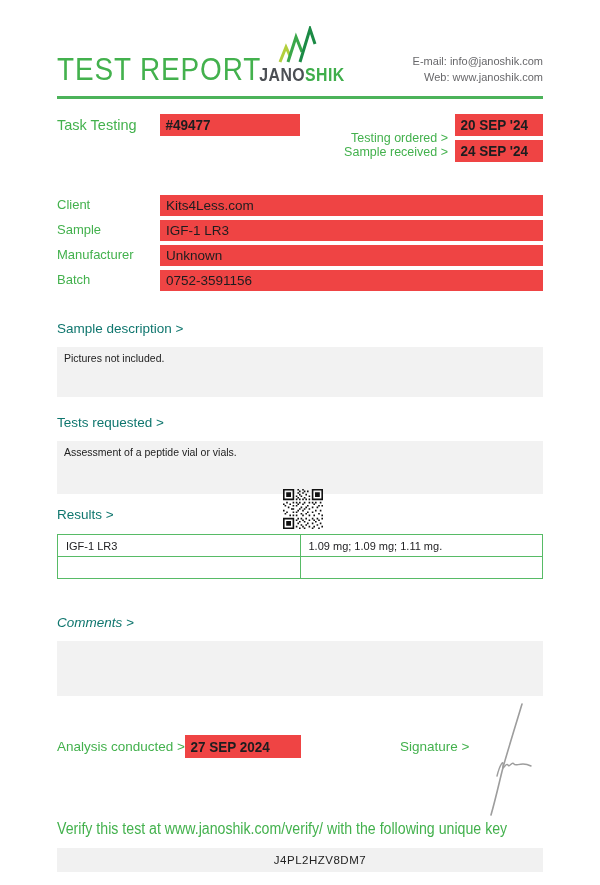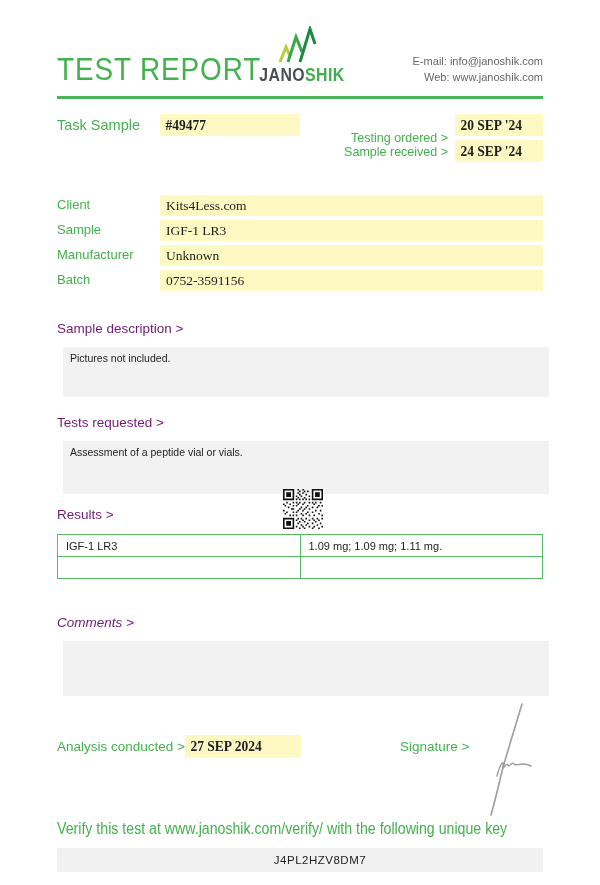--- a/index.html
+++ b/index.html
@@ -3,21 +3,21 @@
 <meta charset="utf-8">
 <style>
   * { margin:0; padding:0; box-sizing:border-box; }
   html,body { background:#ffffff; }
   body {
     width:600px; height:885px; position:relative;
     font-family:"Liberation Sans", sans-serif;
     color:#1d1d1f;
   }
   .abs { position:absolute; }
-  .graybox { background:#fef9c3;font-family:Liberation Serif, serif; }
+  .graybox { background:#ef4444; }
   .condL { display:inline-block; transform:scaleX(.9); transform-origin:left center; }
 
   
   .title { left:57px; top:52px; font-size:31px; letter-spacing:1px; color:#43b14d;
            transform:scaleX(.9); transform-origin:left top; white-space:nowrap; }
   .logo { left:252px; top:26px; width:100px; text-align:center; }
   .logo svg { display:block; margin:0 auto; }
   .wordmark { font-size:18px; font-weight:bold; letter-spacing:.5px; margin-top:1px;
               transform:scaleX(.88); transform-origin:center top; white-space:nowrap; }
   .wordmark .dark { color:#4b4f54; }
@@ -33,22 +33,22 @@
   .date-label { left:330px; width:118px; text-align:right; font-size:12.5px; }
   .date-box { left:455px; width:88px; height:22px; }
   .date-box span { font-size:15px; font-weight:bold; line-height:22px; padding-left:6px; }
 
   
   .info-label { left:57px; font-size:13px; }
   .info-box { left:160px; width:383px; height:21px; }
   .info-box span { font-size:13.5px; line-height:21px; padding-left:6px; }
 
   
-  .sec-heading { left:57px; font-size:13.5px; color:#701a75; }
-  .sec-box { left:57px; width:486px; background:#f2f2f2; font-size:10.5px; padding:5px 7px; color:#222;margin-left:6px; }
+  .sec-heading { left:57px; font-size:13.5px; color:#0f766e; }
+  .sec-box { left:57px; width:486px; background:#f2f2f2; font-size:10.5px; padding:5px 7px; color:#222; }
 
   
   .results-table { left:57px; top:534px; width:486px; border-collapse:collapse; table-layout:fixed; }
   .results-table td { border:1.5px solid #57bb66; height:22px; font-size:11px; padding:0 0 0 8px; background:#fff; }
   .qr { left:283px; top:489px; }
 
   
   .analysis-label { left:57px; top:739px; font-size:13.5px; }
   .analysis-box { left:185px; top:735px; width:116px; height:23px; }
   .analysis-box span { font-size:15px; font-weight:bold; line-height:23px; padding-left:6px; }
@@ -80,21 +80,21 @@
     <div class="wordmark"><span class="dark">JANO</span><span class="grn">SHIK</span></div>
   </div>
 
   <div class="abs contact">
     <div>E-mail: info@janoshik.com</div>
     <div>Web: www.janoshik.com</div>
   </div>
 
   <div class="abs divider"></div>
 
-  <div class="abs lbl task-label">Task Sample</div>
+  <div class="abs lbl task-label">Task Testing</div>
   <div class="abs graybox task-box">
     <span class="boxtext condL">#49477</span>
   </div>
 
   <div class="abs lbl date-label" style="top:131px;">Testing ordered &gt;</div>
   <div class="abs graybox date-box" style="top:114px;">
     <span class="boxtext condL">20 SEP '24</span>
   </div>
   <div class="abs lbl date-label" style="top:145px;">Sample received &gt;</div>
   <div class="abs graybox date-box" style="top:140px;">

